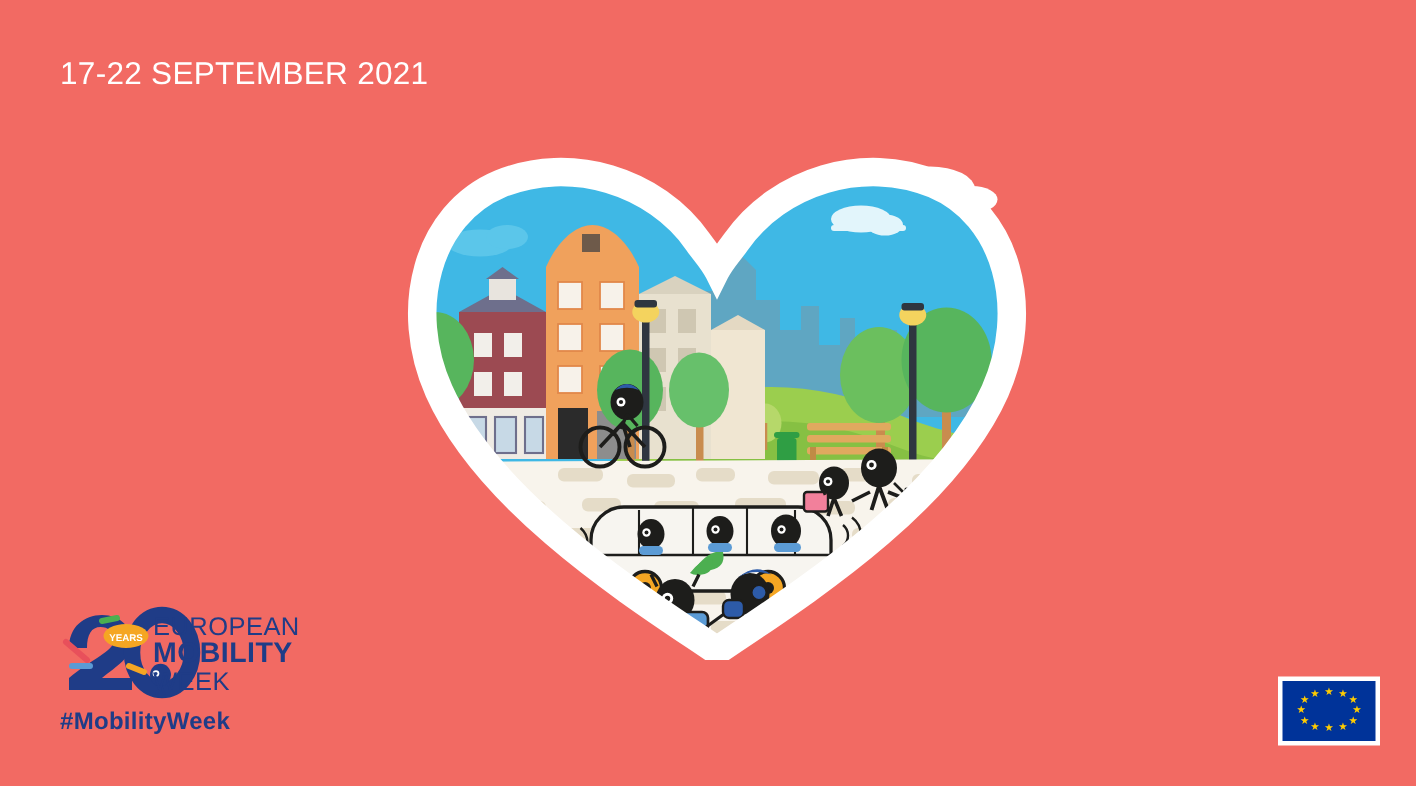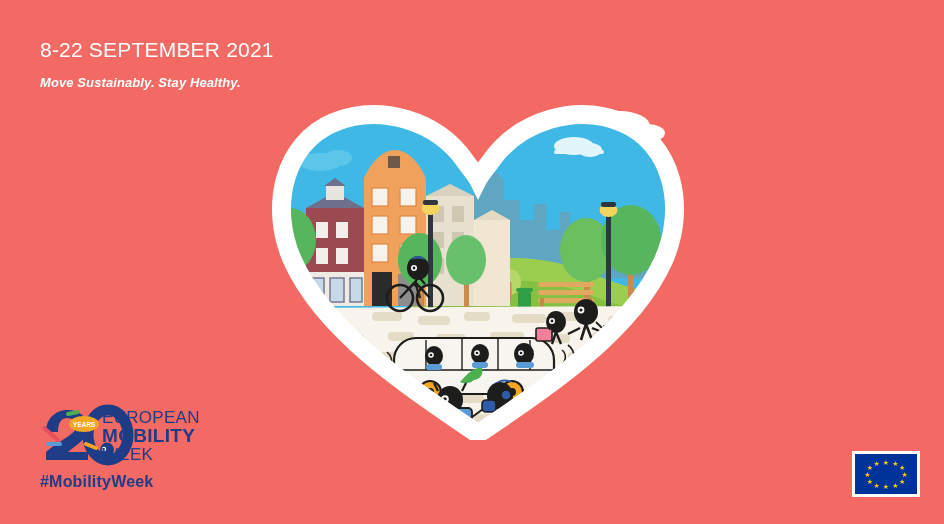--- a/index.html
+++ b/index.html
@@ -66,22 +66,21 @@
   
   .heartwrap{position:absolute;left:268px;top:100px;width:420px;height:340px;}
   svg{display:block;}
 </style>
 </head>
 <body>
 
 <div class="poster">
 
   <div class="hdr">
-    <div class="dates">8-22 SEPTEMBER 2021</div>
-    <div class="tagline">Move Sustainably. Stay Healthy.</div>
+    <div class="dates">17-22 SEPTEMBER 2021</div>
   </div>
 
   <div class="heartwrap">
     <svg width="420" height="340" viewBox="0 0 420 340" xmlns="http://www.w3.org/2000/svg">
       <defs>
 
         <path id="heartPath" d="M210,332
               C 160,298 60,236 26,160
               C 2,106 18,44 66,24
               C 112,5 168,22 196,62

